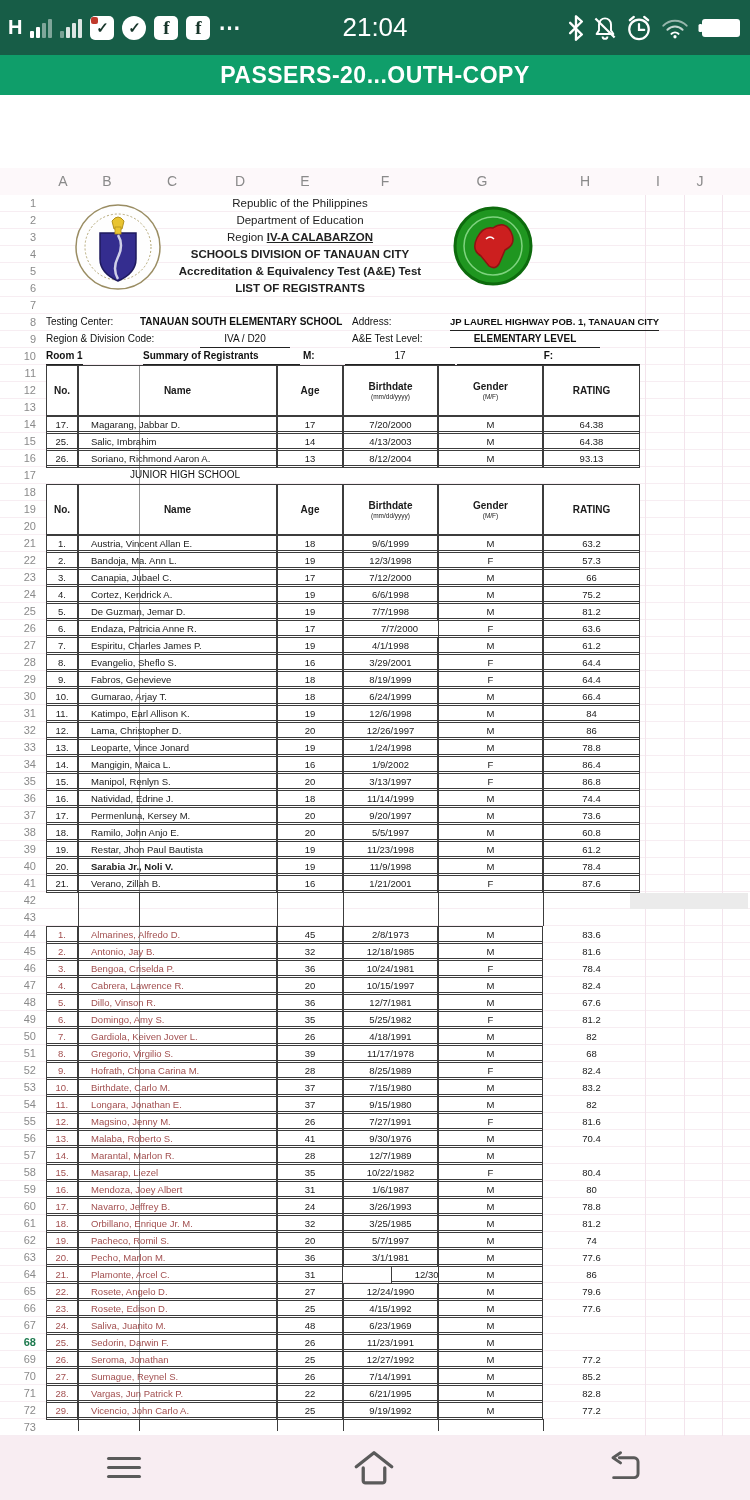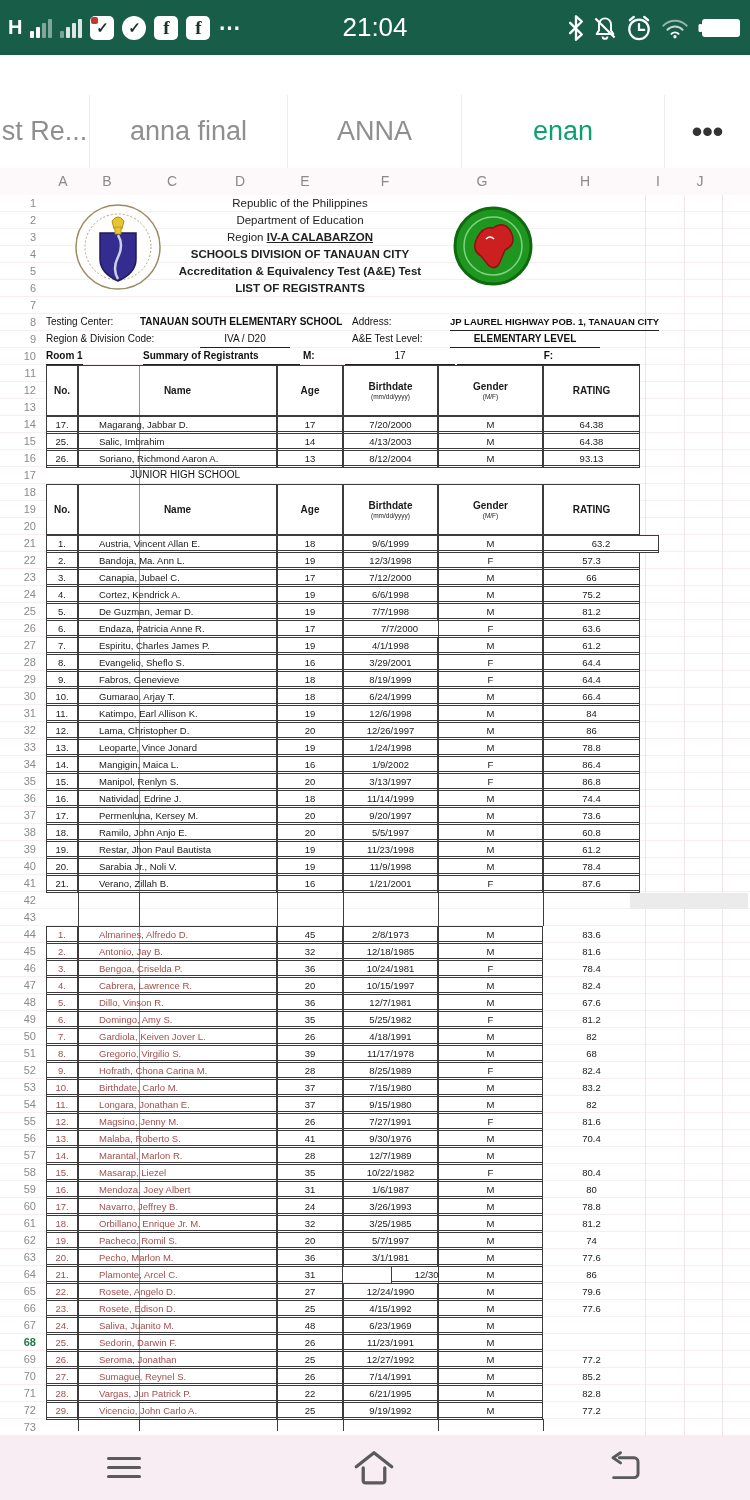--- a/index.html
+++ b/index.html
@@ -41,21 +41,21 @@
          background-image:repeating-linear-gradient(to bottom,#ffffff 0px,#ffffff 16px,#f7edf2 16px,#f7edf2 17px);}
   .faintv{position:absolute;top:0;height:1241px;width:1px;background:#f3e4ec;}
   .rownum{position:absolute;left:0;width:36px;text-align:right;font-size:11px;color:#8a8a8a;line-height:17px;}
   .rownum.hl{color:#1d7a4e;font-weight:700;}
   .docline{position:absolute;left:145px;width:310px;text-align:center;font-size:11.5px;color:#222;line-height:17px;white-space:nowrap;}
   .txt{position:absolute;font-size:10px;color:#111;line-height:16px;white-space:nowrap;}
   .b{font-weight:700;} .u{border-bottom:1px solid #222;} .ctr{text-align:center;}
   .cell{position:absolute;background:#fff;border:1px solid #3c3c3c;display:flex;align-items:center;
         justify-content:center;font-size:9.5px;color:#1a1a1a;box-sizing:border-box;}
   .cell.dbl{border-bottom:3px double #3c3c3c;}
-  .cell.name{justify-content:flex-start;padding-left:20px;overflow:hidden;white-space:nowrap;}
+  .cell.name{justify-content:flex-start;padding-left:12px;overflow:hidden;white-space:nowrap;}
   .cell.hdr{flex-direction:column;font-weight:700;font-size:10px;line-height:1.15;}
   .cell .sub{font-size:6.5px;font-weight:400;}
   .red{color:#a24f4f;}
   .plainrating{position:absolute;font-size:9.5px;color:#1a1a1a;text-align:center;line-height:17px;}
   .vline{position:absolute;width:1px;background:#3c3c3c;}
   .grayblock{position:absolute;background:#ebebeb;}
   .logo{position:absolute;}
   
   .nav-bar{position:absolute;left:0;top:1436px;width:750px;height:64px;background:#f8edf2;display:flex;
            align-items:center;justify-content:space-around;}
@@ -117,28 +117,24 @@
         <path d="M9 15 a4.5 4.5 0 0 1 6 0" stroke="#fff" stroke-width="1.7" fill="none" stroke-linecap="round"></path>
         <circle cx="12" cy="17.5" r="1.4" fill="#fff"></circle>
       </svg>
       <svg width="46" height="24" viewBox="0 0 46 24">
         <rect x="4" y="3" width="38" height="18" rx="3" fill="#fff"></rect>
         <rect x="0.5" y="8" width="4" height="8" rx="1.5" fill="#fff"></rect>
       </svg>
     </div>
   </div>
 
-
-  <div class="tab-bar">
-      <div class="tab" style="width: 90px;">st Re...</div>
-      <div class="tab" style="width: 198px;">anna final</div>
-      <div class="tab" style="width: 174px;">ANNA</div>
-      <div class="tab active" style="width: 203px;">enan</div>
-      <div class="tab more" style="width: 85px;">•••</div>
-    </div>
+  <div class="title-bar">
+    <span>PASSERS-20...OUTH-COPY</span>
+  </div>
+
 
   <div class="col-strip">
       <div class="colletter" style="left: 63px;">A</div>
       <div class="colletter" style="left: 107px;">B</div>
       <div class="colletter" style="left: 172px;">C</div>
       <div class="colletter" style="left: 240px;">D</div>
       <div class="colletter" style="left: 305px;">E</div>
       <div class="colletter" style="left: 385px;">F</div>
       <div class="colletter" style="left: 482px;">G</div>
       <div class="colletter" style="left: 585px;">H</div>
@@ -321,21 +317,21 @@
         <div class="sub">(M/F)</div>
       </div>
       <div class="cell hdr" style="left: 543px; top: 289px; width: 97px; height: 51px;">
         <div>RATING</div>
       </div>
       <div class="cell dbl" style="left: 46px; top: 340px; width: 32px; height: 18px;">1.</div>
       <div class="cell dbl name" style="left: 78px; top: 340px; width: 199px; height: 18px;">Austria, Vincent Allan E.</div>
       <div class="cell dbl" style="left: 277px; top: 340px; width: 66px; height: 18px;">18</div>
       <div class="cell dbl" style="left: 343px; top: 340px; width: 95px; height: 18px;">9/6/1999</div>
       <div class="cell dbl" style="left: 438px; top: 340px; width: 105px; height: 18px;">M</div>
-      <div class="cell dbl" style="left: 543px; top: 340px; width: 116px; height: 18px;">63.2</div>
+      <div class="cell dbl" style="left: 543px; top: 340px; width: 97px; height: 18px;">63.2</div>
       <div class="cell dbl" style="left: 46px; top: 357px; width: 32px; height: 18px;">2.</div>
       <div class="cell dbl name" style="left: 78px; top: 357px; width: 199px; height: 18px;">Bandoja, Ma. Ann L.</div>
       <div class="cell dbl" style="left: 277px; top: 357px; width: 66px; height: 18px;">19</div>
       <div class="cell dbl" style="left: 343px; top: 357px; width: 95px; height: 18px;">12/3/1998</div>
       <div class="cell dbl" style="left: 438px; top: 357px; width: 105px; height: 18px;">F</div>
       <div class="cell dbl" style="left: 543px; top: 357px; width: 97px; height: 18px;">57.3</div>
       <div class="cell dbl" style="left: 46px; top: 374px; width: 32px; height: 18px;">3.</div>
       <div class="cell dbl name" style="left: 78px; top: 374px; width: 199px; height: 18px;">Canapia, Jubael C.</div>
       <div class="cell dbl" style="left: 277px; top: 374px; width: 66px; height: 18px;">17</div>
       <div class="cell dbl" style="left: 343px; top: 374px; width: 95px; height: 18px;">7/12/2000</div>
@@ -431,21 +427,21 @@
       <div class="cell dbl" style="left: 343px; top: 629px; width: 95px; height: 18px;">5/5/1997</div>
       <div class="cell dbl" style="left: 438px; top: 629px; width: 105px; height: 18px;">M</div>
       <div class="cell dbl" style="left: 543px; top: 629px; width: 97px; height: 18px;">60.8</div>
       <div class="cell dbl" style="left: 46px; top: 646px; width: 32px; height: 18px;">19.</div>
       <div class="cell dbl name" style="left: 78px; top: 646px; width: 199px; height: 18px;">Restar, Jhon Paul Bautista</div>
       <div class="cell dbl" style="left: 277px; top: 646px; width: 66px; height: 18px;">19</div>
       <div class="cell dbl" style="left: 343px; top: 646px; width: 95px; height: 18px;">11/23/1998</div>
       <div class="cell dbl" style="left: 438px; top: 646px; width: 105px; height: 18px;">M</div>
       <div class="cell dbl" style="left: 543px; top: 646px; width: 97px; height: 18px;">61.2</div>
       <div class="cell dbl" style="left: 46px; top: 663px; width: 32px; height: 18px;">20.</div>
-      <div class="cell dbl name" style="left: 78px; top: 663px; width: 199px; height: 18px;">Sarabia Jr., Noli V.</div>
+      <div class="cell dbl name" style="left: 78px; top: 663px; width: 199px; height: 18px; font-weight: bold;">Sarabia Jr., Noli V.</div>
       <div class="cell dbl" style="left: 277px; top: 663px; width: 66px; height: 18px;">19</div>
       <div class="cell dbl" style="left: 343px; top: 663px; width: 95px; height: 18px;">11/9/1998</div>
       <div class="cell dbl" style="left: 438px; top: 663px; width: 105px; height: 18px;">M</div>
       <div class="cell dbl" style="left: 543px; top: 663px; width: 97px; height: 18px;">78.4</div>
       <div class="cell dbl" style="left: 46px; top: 680px; width: 32px; height: 18px;">21.</div>
       <div class="cell dbl name" style="left: 78px; top: 680px; width: 199px; height: 18px;">Verano, Zillah B.</div>
       <div class="cell dbl" style="left: 277px; top: 680px; width: 66px; height: 18px;">16</div>
       <div class="cell dbl" style="left: 343px; top: 680px; width: 95px; height: 18px;">1/21/2001</div>
       <div class="cell dbl" style="left: 438px; top: 680px; width: 105px; height: 18px;">F</div>
       <div class="cell dbl" style="left: 543px; top: 680px; width: 97px; height: 18px;">87.6</div>

